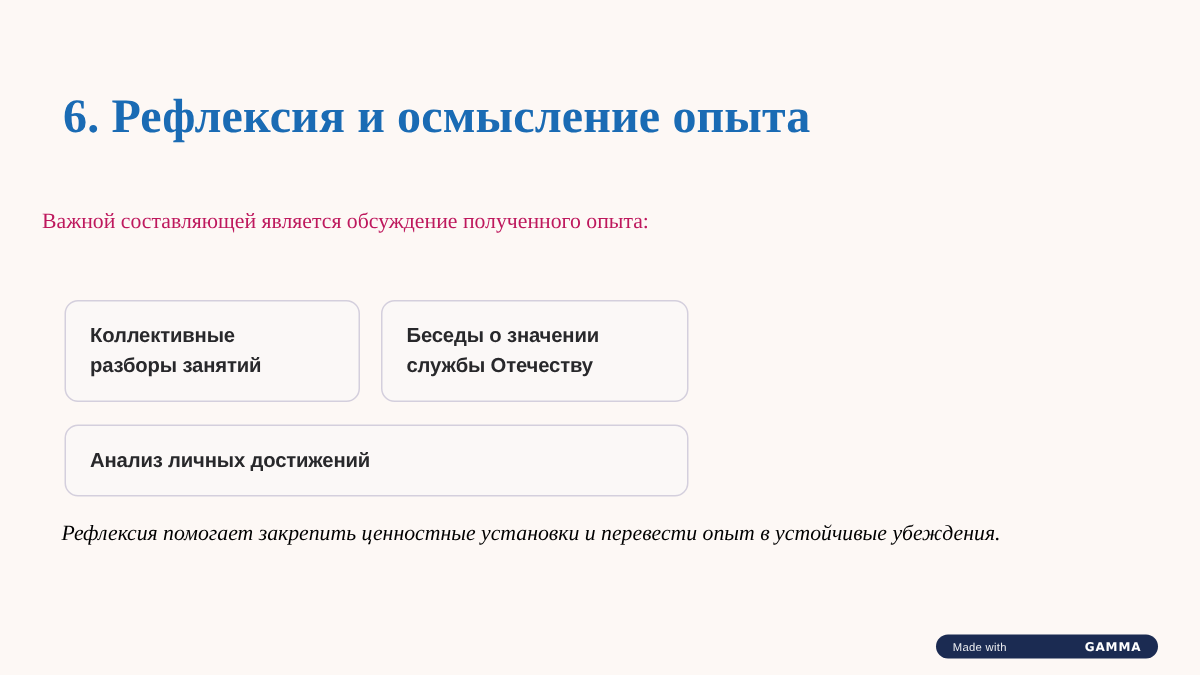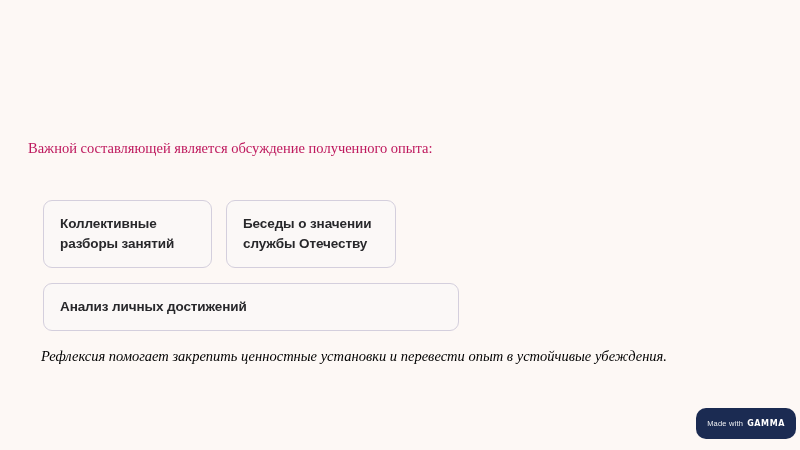--- a/index.html
+++ b/index.html
@@ -69,22 +69,22 @@
     font-family: "Liberation Sans", "DejaVu Sans", sans-serif;
     font-weight: bold;
     font-size: 13.5px;
     line-height: 1.45;
     color: #28282b;
     letter-spacing: -0.1px;
   }
   .card-tall {
     height: 68px;
   }
-  .card-a { width: 169px; }
-  .card-b { width: 170px; }
+  .card-a { width: 197px; }
+  .card-b { width: 205px; }
   .card-wide {
     width: 416px;
     height: 48px;
   }
   .card-text {
     display: block;
     white-space: pre-line;
   }
 
   
@@ -96,50 +96,52 @@
     font-style: italic;
     font-size: 14.5px;
     line-height: 1.3;
     color: #000000;
     white-space: nowrap;
   }
 
   
   .badge {
     position: absolute;
-    right: 4px;
+    right: 28px;
     bottom: 11px;
-    height: 31px;
+    height: 16px;
     padding: 0 11px;
     border-radius: 10px;
     background: #1b2b52;
     display: flex;
     align-items: center;
     gap: 4px;
     font-size: 7.5px;
     color: #ffffff;
     letter-spacing: 0.2px;
   }
   .badge-made {
     font-family: "Liberation Sans", "DejaVu Sans", sans-serif;
     font-weight: normal;
     opacity: 0.92;
   }
   .badge-brand {
     font-family: "DejaVu Sans", "Liberation Sans", sans-serif;
     font-weight: bold;
     letter-spacing: 0.6px;
     font-size: 8px;
+    margin-left: 48px;
   }
 </style>
 </head>
 <body>
 
 <div class="slide">
 
+  <div class="title">6. Рефлексия и осмысление опыта</div>
 
   <div class="lead">Важной составляющей является обсуждение полученного опыта:</div>
 
   <div class="cards">
 
     <div class="card-row">
       <div class="card card-tall card-a">
         <span class="card-text">Коллективные
 разборы занятий</span>
       </div>

